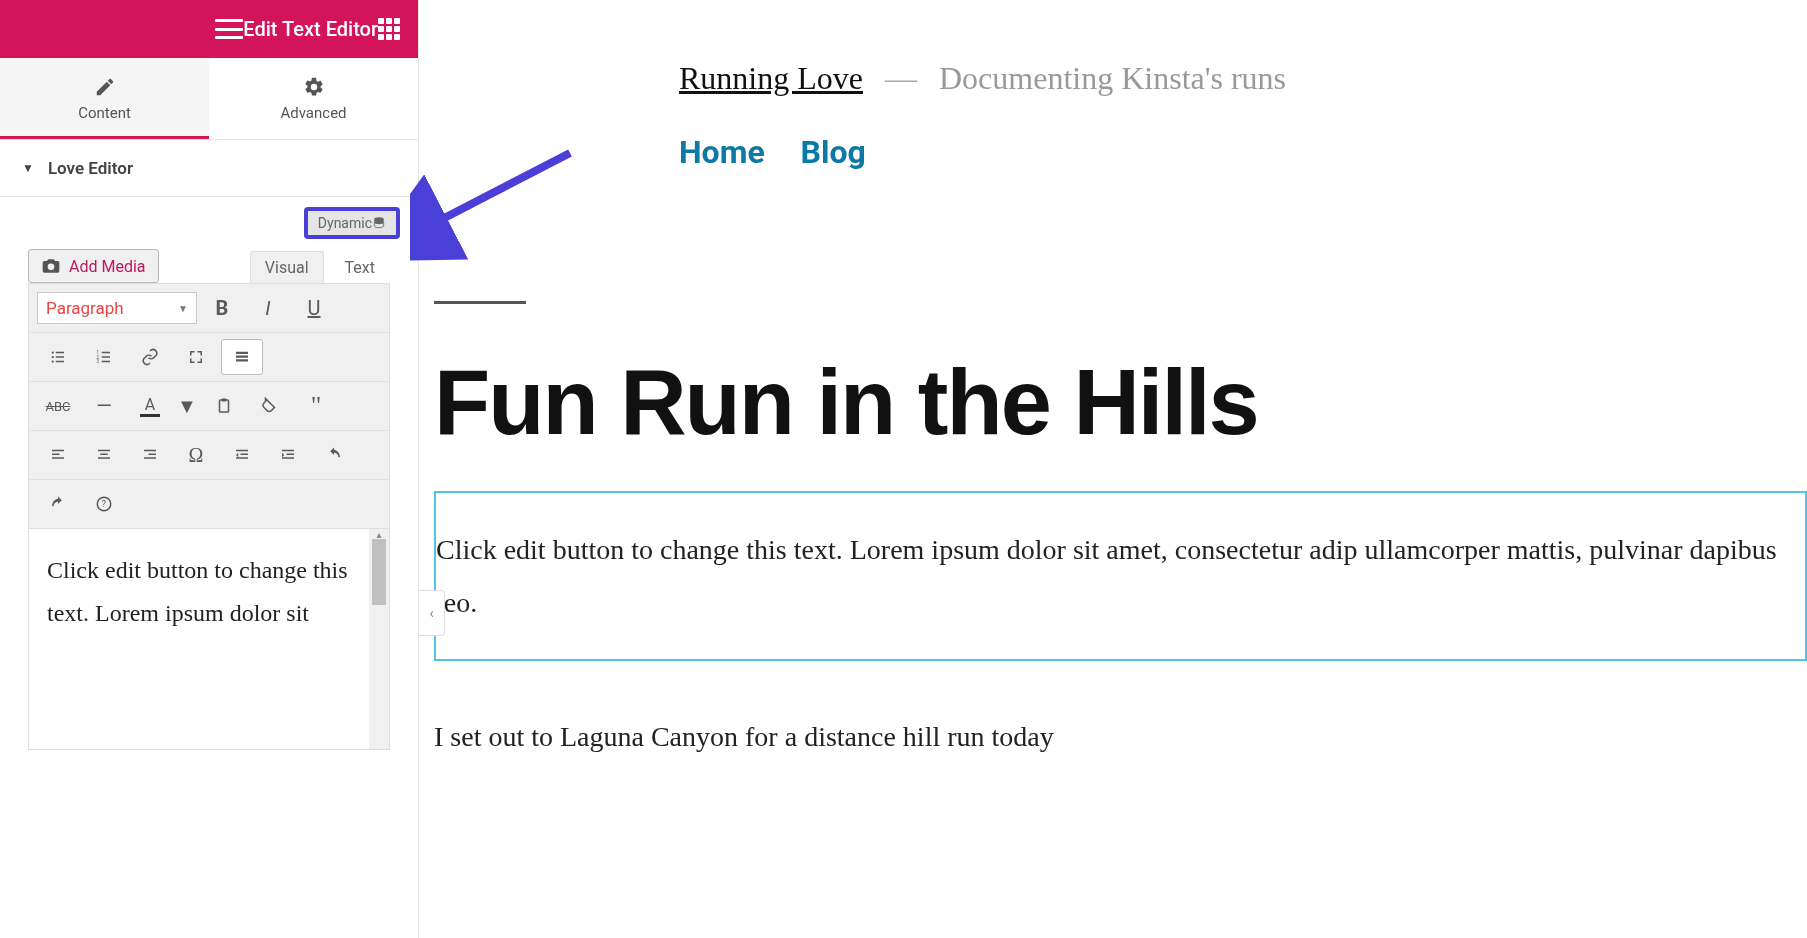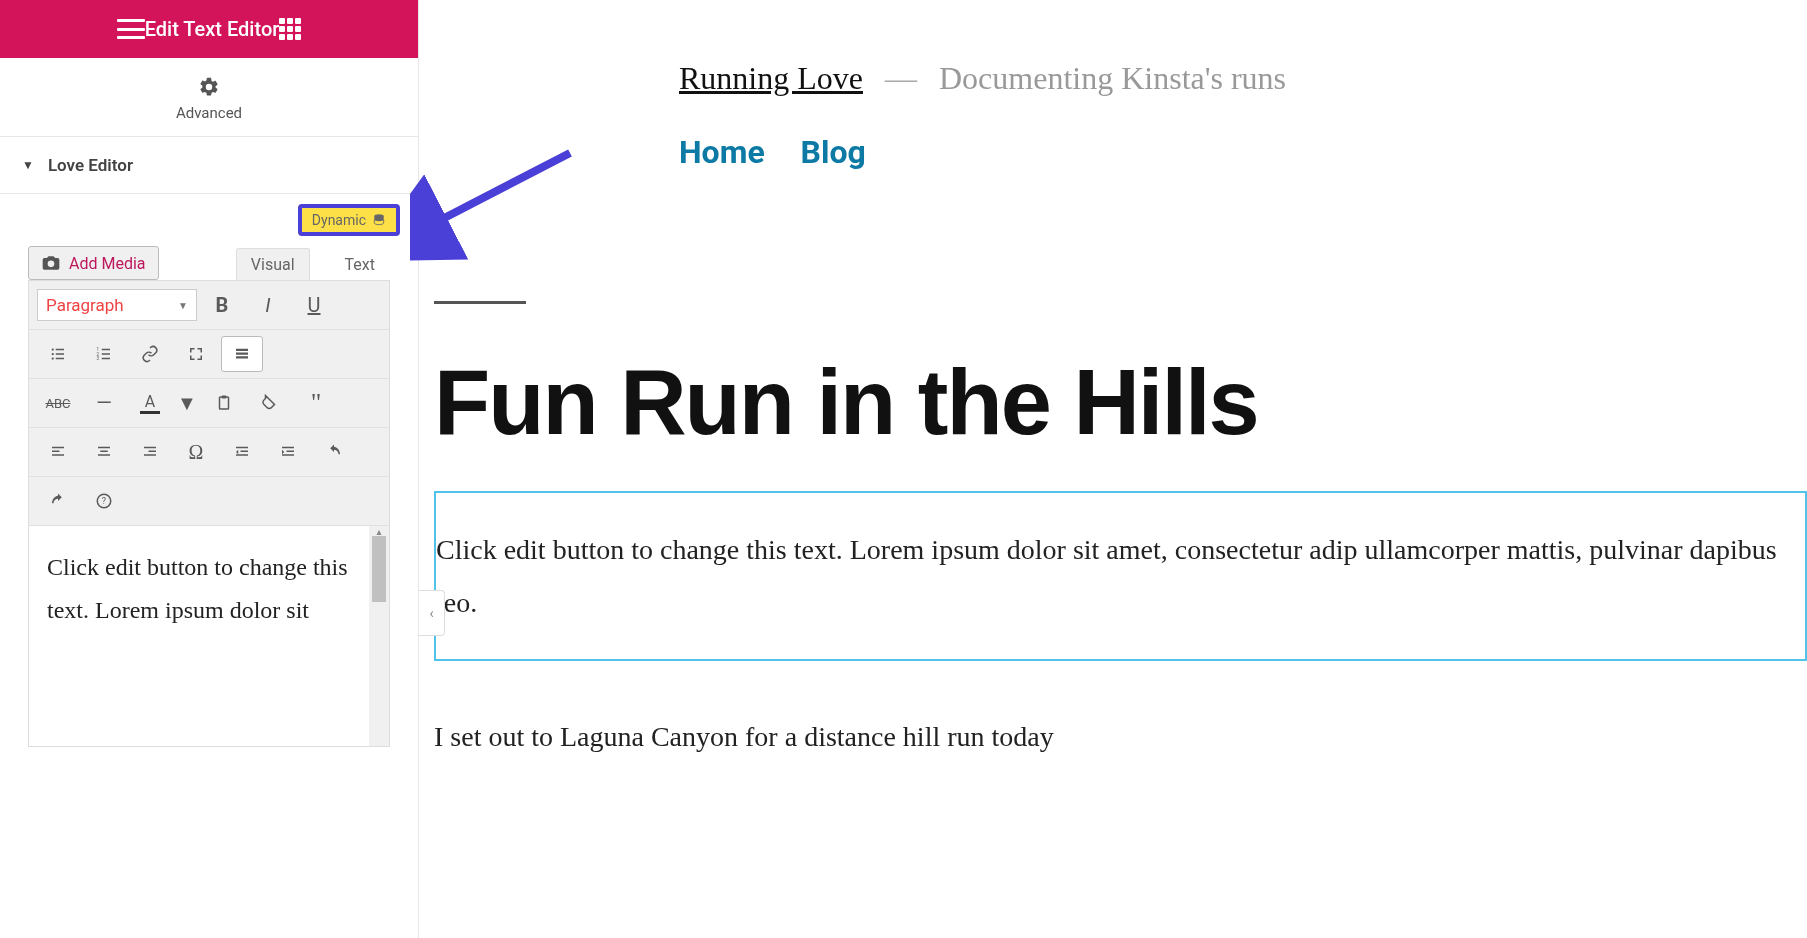--- a/index.html
+++ b/index.html
@@ -1,44 +1,44 @@
 <!DOCTYPE html>
 <html><head>
 <meta charset="utf-8">
 <style>
 * { margin: 0; padding: 0; box-sizing: border-box; }
 body { font-family: -apple-system, BlinkMacSystemFont, "Segoe UI", Roboto, sans-serif; background: #fff; width: 1807px; height: 938px; overflow: hidden; position: relative; }
 
 .sidebar { width: 419px; height: 938px; background: #fff; float: left; border-right: 1px solid #e6e6e6; }
 
-.sidebar-header { background: #d4145a; height: 58px; display: flex; align-items: center; justify-content: center; padding: 0 18px; }
+.sidebar-header { background: #d4145a; height: 58px; display: flex; align-items: center; justify-content: flex-end; padding: 0 18px; }
 .sidebar-header .hamburger { width: 28px; height: 20px; display: flex; flex-direction: column; justify-content: space-between; cursor: pointer; }
 .sidebar-header .hamburger span { display:block; height:3px; background:#fff; border-radius:1px; }
 .sidebar-header .title { color: #fff; font-size: 20px; font-weight: 500; }
 .sidebar-header .apps-icon { width: 22px; height: 22px; display:grid; grid-template-columns:repeat(3,1fr); grid-template-rows:repeat(3,1fr); gap:2px; cursor:pointer; }
 .sidebar-header .apps-icon span { background:#fff; border-radius:1px; }
 
 .tabs { display:flex; background:#fff; border-bottom:1px solid #e6e6e6; }
 .tab { flex:1; text-align:center; padding: 18px 0 14px; cursor:pointer; color:#555; font-size:15px; }
 .tab.active { border-bottom:3px solid #d4145a; background:#f5f5f5; }
 .tab svg, .tab .ico { display:block; margin:0 auto 6px; width:22px; height:22px; fill:#555; }
 
 .section-header { display:flex; align-items:center; padding:18px 22px; border-bottom:1px solid #e6e6e6; font-size:17px; font-weight:600; color:#444; cursor:pointer; }
 .section-header .caret { margin-right:14px; font-size:12px; }
 
 .dynamic-row { display:flex; justify-content:flex-end; padding:10px 18px 10px 0; }
-.dynamic-btn { display:flex; align-items:center; gap:6px; border:4px solid #4a3fd6; border-radius:4px; padding:4px 10px; font-size:14px; color:#666; background:#fde047; cursor:pointer; }
+.dynamic-btn { display:flex; align-items:center; border:4px solid #4a3fd6; border-radius:4px; padding:4px 10px; font-size:14px; color:#666; background:#e5e5e5; cursor:pointer; }
 .dynamic-btn svg { width:14px; height:14px; fill:#666; }
 
 .arrow-annotation { position:absolute; left:410px; top:148px; pointer-events:none; }
 
 .editor-tabs-row { display:flex; align-items:flex-end; justify-content:space-between; padding:0 28px; }
 .add-media-btn { display:flex; align-items:center; gap:8px; border:1px solid #bbb; border-radius:3px; padding:6px 12px; font-size:16px; color:#be185d; background:#f0f0f0; cursor:pointer; }
 .add-media-btn svg { width:20px; height:20px; fill:#555; }
-.vt-tabs { display:flex; gap:20px;align-items:flex-end; }
+.vt-tabs { display:flex; gap:6px;align-items:flex-end; }
 .vt-tab { padding:6px 14px; font-size:16px; color:#666; cursor:pointer; border:1px solid transparent; border-bottom:none; border-radius:3px 3px 0 0; }
 .vt-tab.active { background:#f0f0f0; border-color:#ddd; }
 
 .editor-wrap { margin:0 28px 0; border:1px solid #ddd; background:#f0f0f0; }
 .toolbar-row { display:flex; align-items:center; gap:4px; padding:6px 8px; border-bottom:1px solid #e0e0e0; flex-wrap:wrap; }
 .format-sel { width:160px; height:32px; border:1px solid #ccc; background:#fff; padding:0 8px; font-size:17px; color:#ef4444; display:flex; align-items:center; justify-content:space-between; cursor:pointer; }
 .format-sel::after { content:"▼"; font-size:10px; color:#777; }
 .tlb-btn { width:42px; height:36px; display:flex; align-items:center; justify-content:center; color:#5a5a5a; cursor:pointer; font-size:20px; border-radius:3px; }
 .tlb-btn.active { background:#fff; border:1px solid #bbb; }
 .tlb-btn svg { width:18px; height:18px; fill:#5a5a5a; }
@@ -88,20 +88,26 @@
         <span></span>
         <span></span>
         <span></span>
         <span></span>
         <span></span>
         <span></span>
       </div>
   </div>
 
   <div class="tabs">
+    <div class="tab active">
+      <svg viewBox="0 0 24 24">
+          <path d="M3 17.25V21h3.75l11-11-3.75-3.75-11 11zM20.71 7.04a1 1 0 0 0 0-1.41l-2.34-2.34a1 1 0 0 0-1.41 0l-1.83 1.83 3.75 3.75 1.83-1.83z"></path>
+        </svg>
+      <span>Content</span>
+    </div>
     <div class="tab">
       <svg viewBox="0 0 24 24">
           <path d="M19.14 12.94a7.49 7.49 0 0 0 .05-.94 7.49 7.49 0 0 0-.05-.94l2.03-1.58a.5.5 0 0 0 .12-.64l-1.92-3.32a.5.5 0 0 0-.61-.22l-2.39.96a7.03 7.03 0 0 0-1.62-.94l-.36-2.54A.5.5 0 0 0 13.9 2h-3.84a.5.5 0 0 0-.49.42l-.36 2.54c-.58.24-1.12.55-1.62.94l-2.39-.96a.5.5 0 0 0-.61.22L2.67 8.48a.5.5 0 0 0 .12.64l2.03 1.58c-.03.31-.05.63-.05.94s.02.63.05.94L2.79 14.16a.5.5 0 0 0-.12.64l1.92 3.32c.14.24.43.34.61.22l2.39-.96c.5.39 1.04.7 1.62.94l.36 2.54c.04.24.25.42.49.42h3.84c.24 0 .45-.18.49-.42l.36-2.54c.58-.24 1.12-.55 1.62-.94l2.39.96c.18.12.47.02.61-.22l1.92-3.32a.5.5 0 0 0-.12-.64l-2.03-1.58zM12 15.5A3.5 3.5 0 1 1 12 8.5a3.5 3.5 0 0 1 0 7z"></path>
         </svg>
       <span>Advanced</span>
     </div>
   </div>
 
   <div class="section-header">
     <span class="caret">▼</span>

